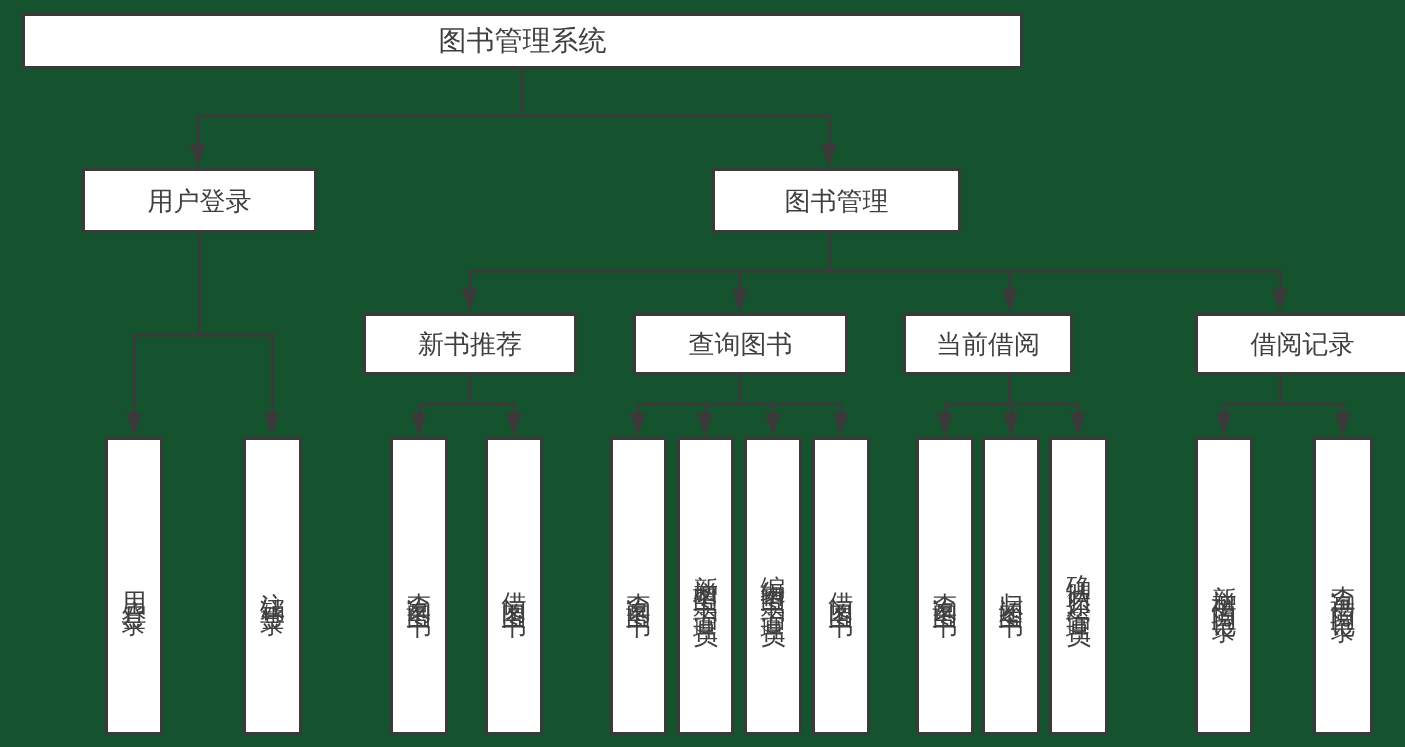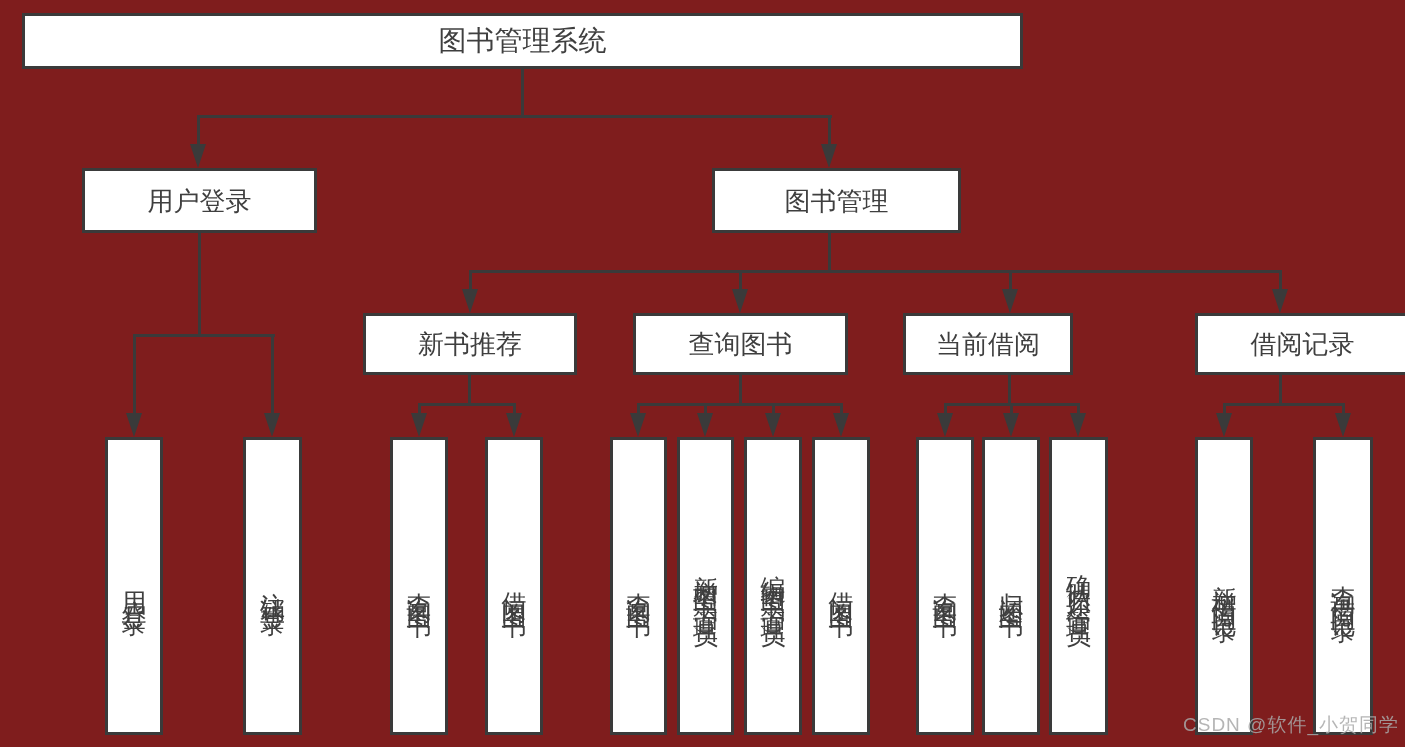--- a/index.html
+++ b/index.html
@@ -1,17 +1,17 @@
 <!DOCTYPE html>
 <html><head>
 <meta charset="utf-8">
 <style>
   html,body{margin:0;padding:0;background:#ffffff;}
   .canvas{
-    position:relative;width:1405px;height:747px;background:#7f1d1d;overflow:hidden;
+    position:relative;width:1405px;height:747px;background:#14532d;overflow:hidden;
     font-family:"Liberation Sans","DejaVu Sans",sans-serif;
   }
   .node{
     position:absolute;box-sizing:border-box;border:3px solid #3a3a3a;background:#ffffff;
     display:flex;align-items:center;justify-content:center;
     color:#3f3f3f;font-size:26px;line-height:1;text-align:center;
   }
   .node.title{font-size:28px;}
   .node.v span{
     writing-mode:vertical-rl;text-orientation:mixed;
@@ -154,15 +154,14 @@
     <span>确认归还（管理员）</span>
   </div>
 
   <div class="node v" style="left:1195px;top:437px;width:58px;height:298px;">
     <span>新增借阅记录</span>
   </div>
   <div class="node v" style="left:1313px;top:437px;width:60px;height:298px;">
     <span>查询借阅记录</span>
   </div>
 
-  <div class="watermark">CSDN @软件_小贺同学</div>
 
 </div>
 
 </body></html>

